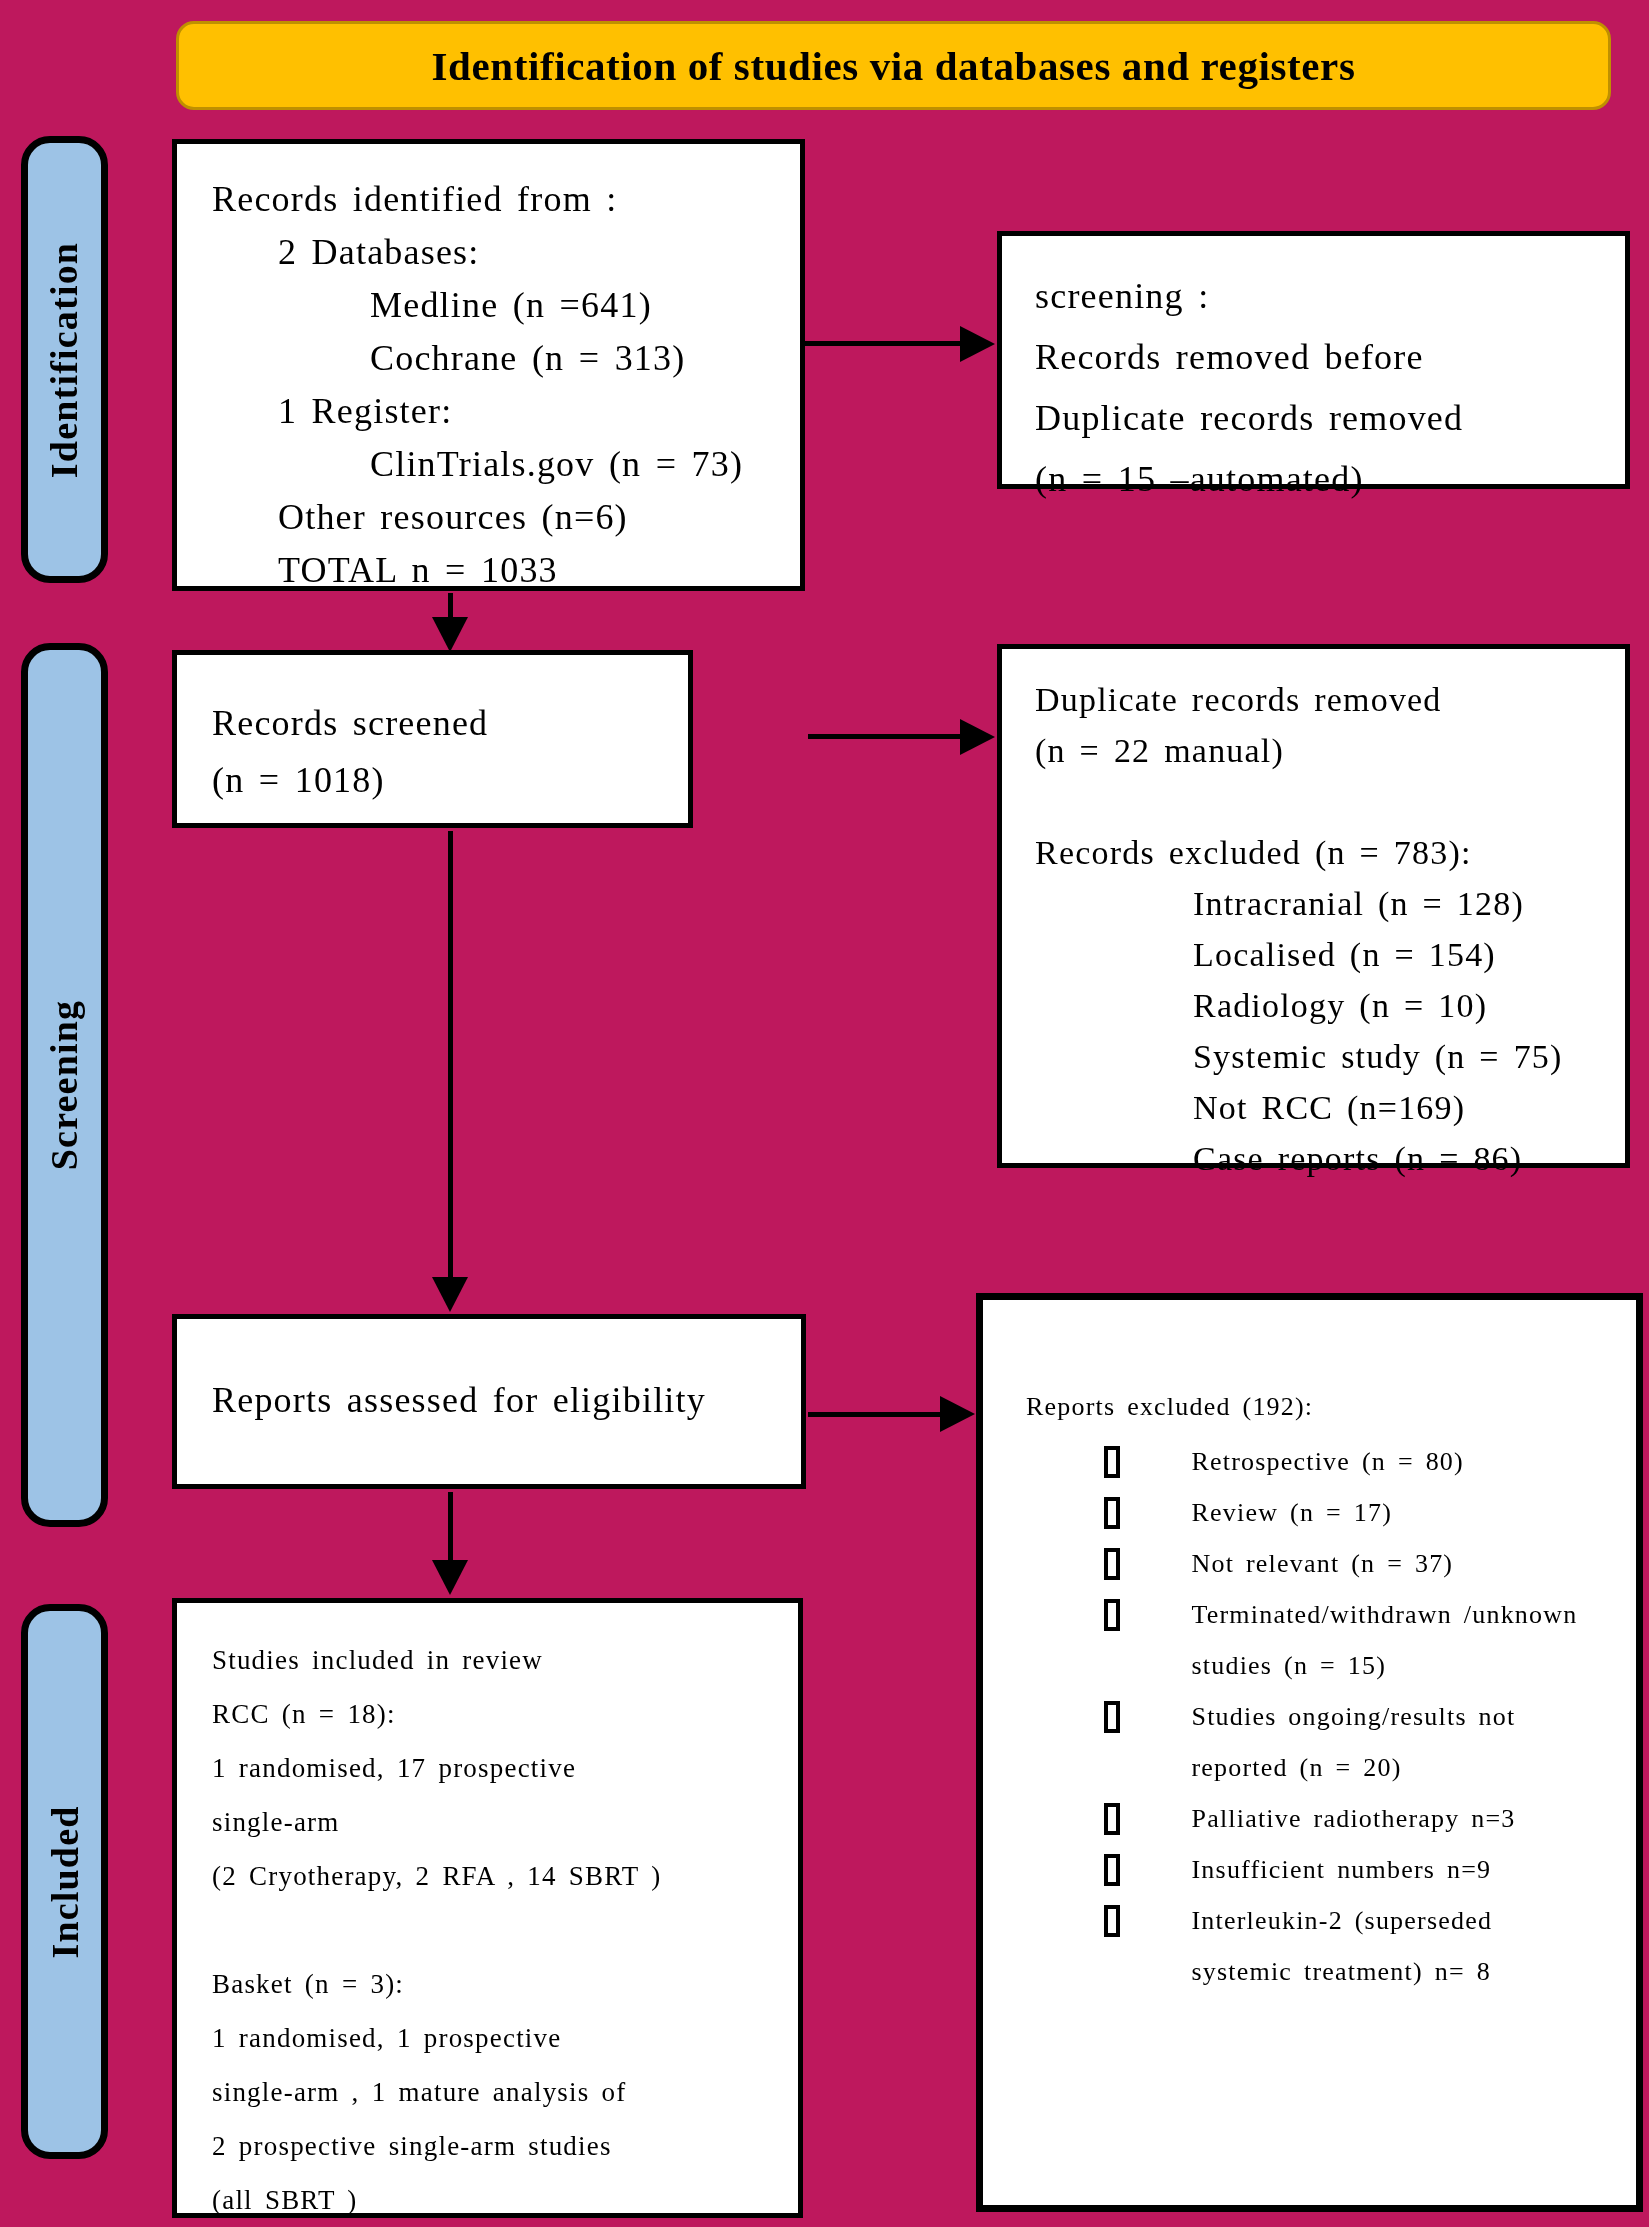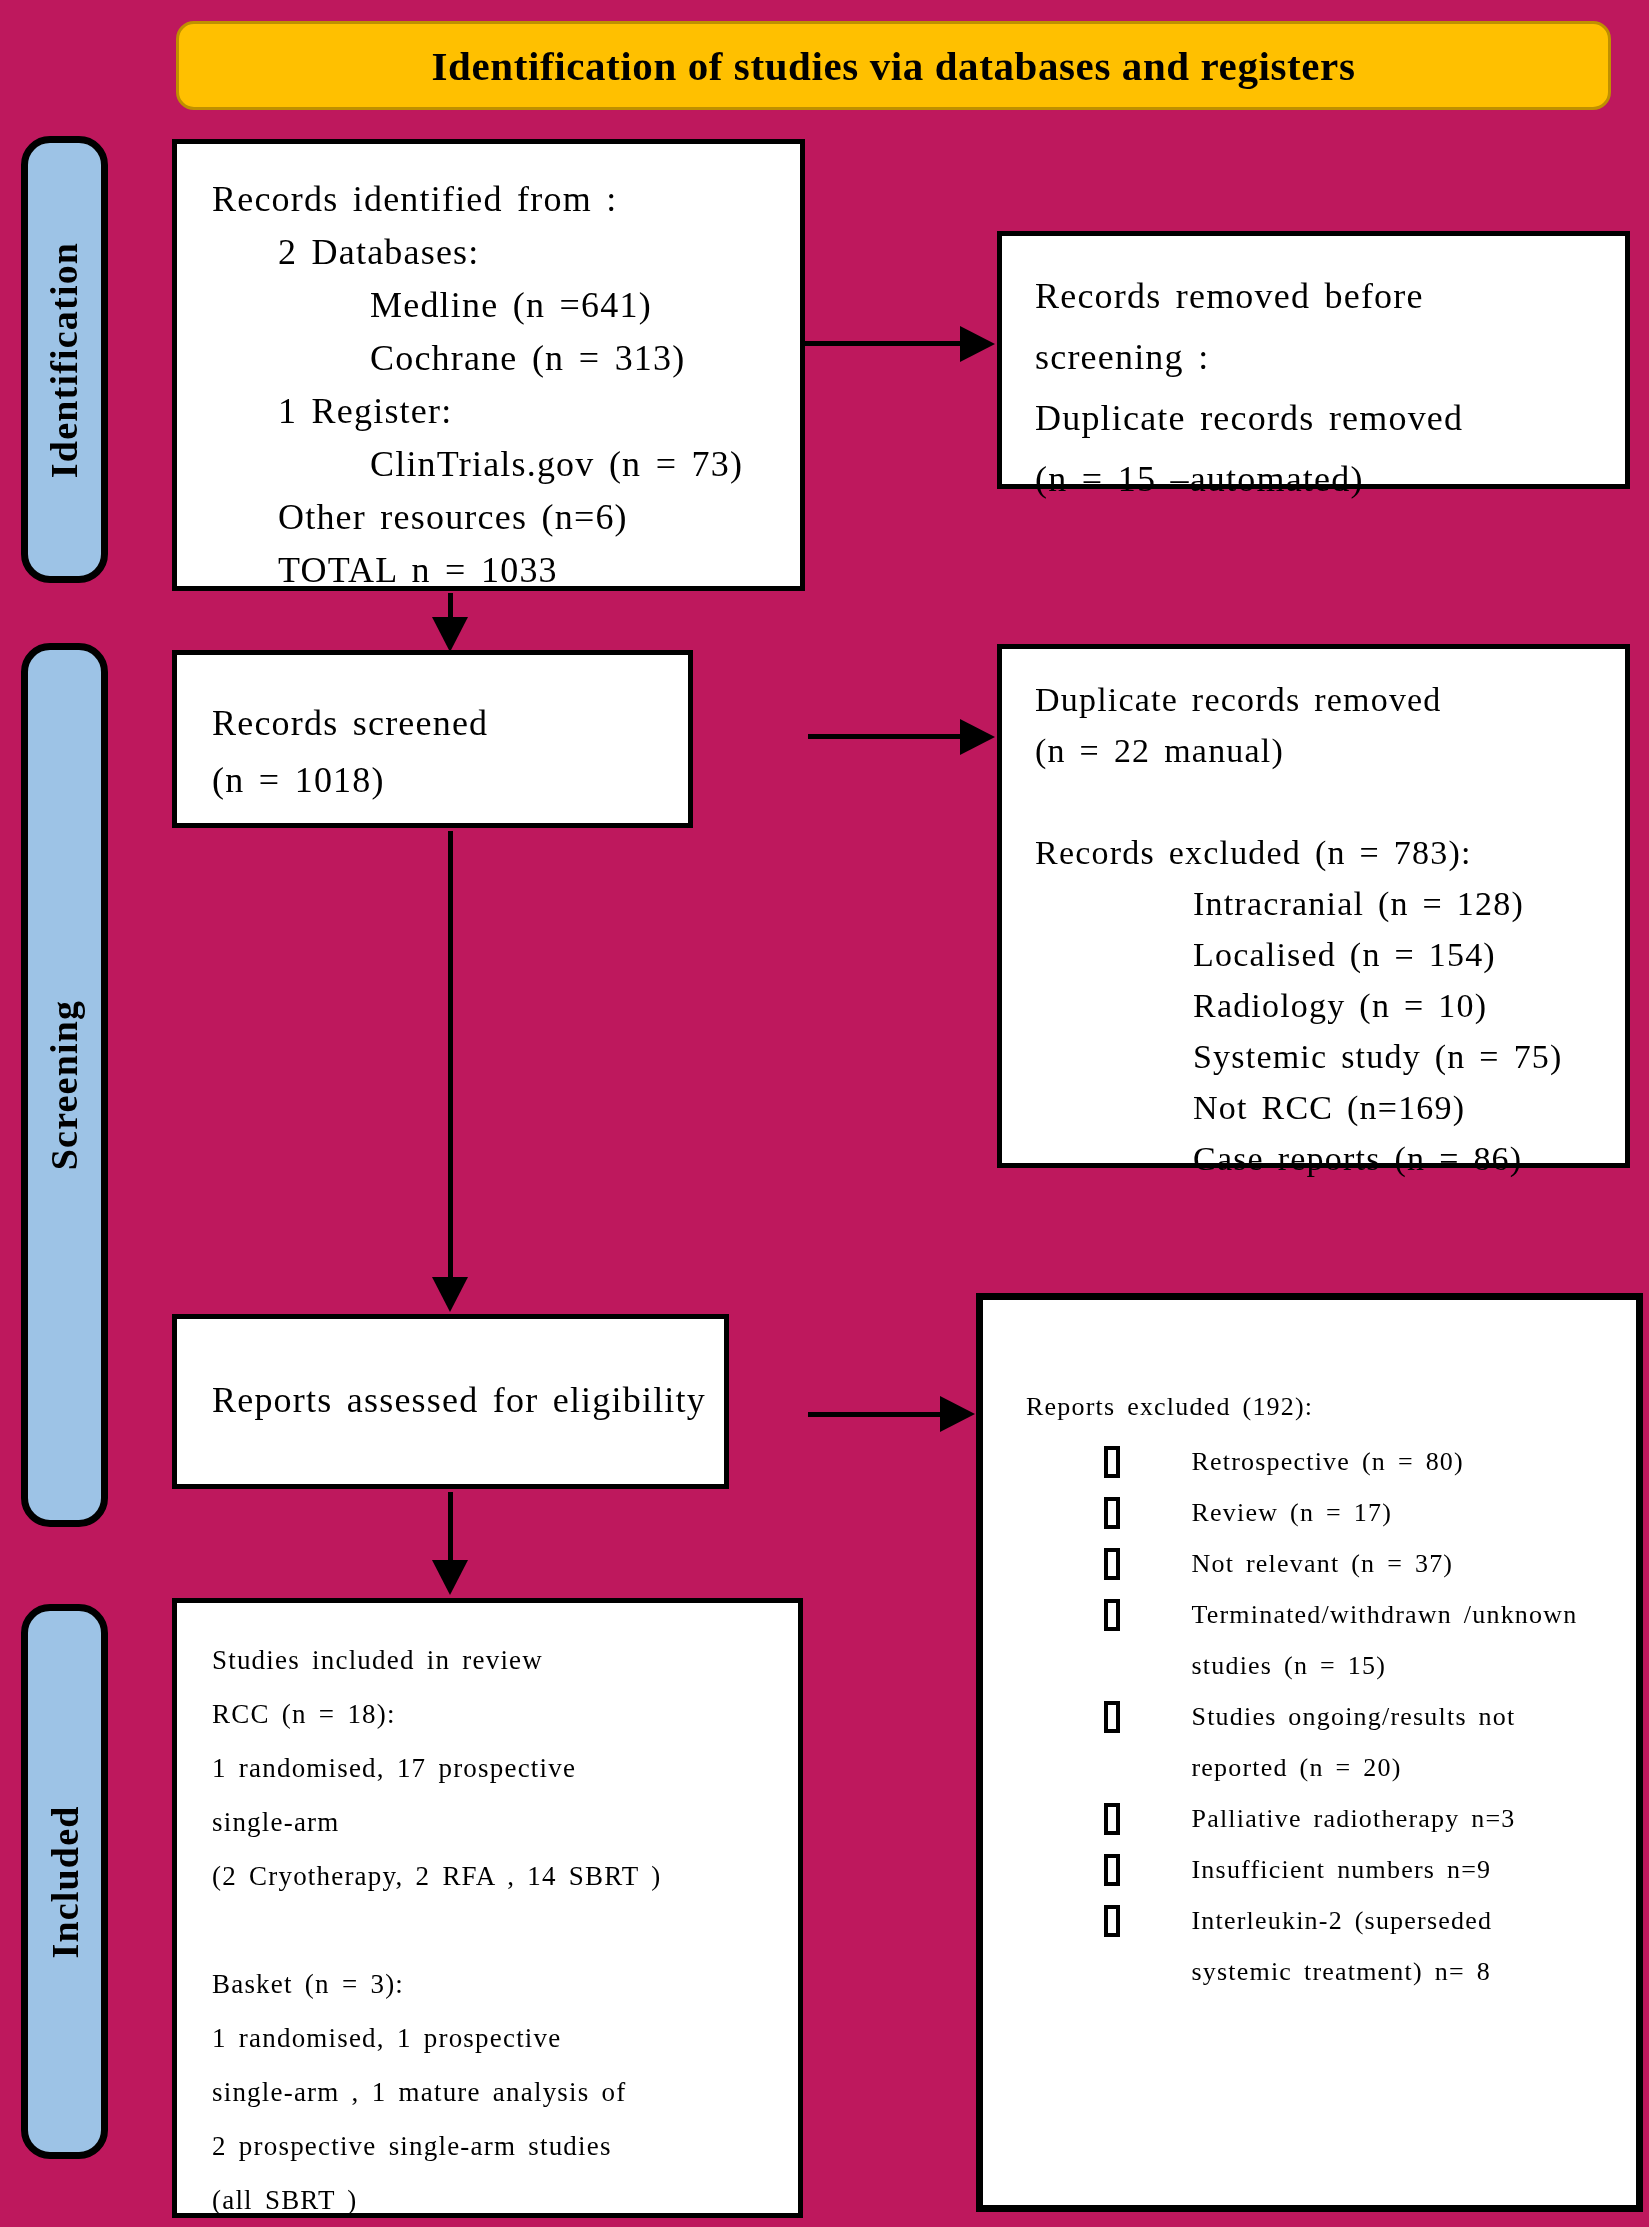--- a/index.html
+++ b/index.html
@@ -53,21 +53,21 @@
     line-height:53px;
   }
   .line{white-space:nowrap;}
   .indent-0{padding-left:0;}
   .indent-1{padding-left:66px;}
   .indent-2{padding-left:158px;}
   #box-records-identified{left:172px;top:139px;width:633px;height:452px;padding:29px 18px 0 35px;}
   #box-records-removed{left:997px;top:231px;width:633px;height:258px;padding:30px 18px 0 33px;line-height:61px;}
   #box-records-screened{left:172px;top:650px;width:521px;height:178px;padding:40px 18px 0 35px;line-height:57px;}
   #box-records-excluded{left:997px;top:644px;width:633px;height:524px;padding:25px 15px 0 33px;font-size:34px;line-height:51px;}
-  #box-reports-assessed{left:172px;top:1314px;width:557px;height:175px;padding:53px 18px 0 35px;line-height:57px;}
+  #box-reports-assessed{left:172px;top:1314px;width:634px;height:175px;padding:53px 18px 0 35px;line-height:57px;}
   #box-reports-excluded{left:976px;top:1293px;width:667px;height:919px;border-width:7.8px;padding:81px 15px 0 43px;font-size:26px;line-height:51px;}
   #box-studies-included{left:172px;top:1598px;width:631px;height:620px;padding:30px 15px 0 35px;font-size:27px;line-height:54px;}
   
   .bullets{margin-top:4px;}
   .bullet-row{
     display:flex;align-items:flex-start;
     margin-left:78px;margin-bottom:0;
   }
   .tofu{
     flex:0 0 auto;
@@ -117,22 +117,22 @@
       <div class="line indent-1">2 Databases:</div>
       <div class="line indent-2">Medline (n =641)</div>
       <div class="line indent-2">Cochrane (n = 313)</div>
       <div class="line indent-1">1 Register:</div>
       <div class="line indent-2">ClinTrials.gov (n = 73)</div>
       <div class="line indent-1">Other resources (n=6)</div>
       <div class="line indent-1">TOTAL n = 1033</div>
     </div>
 
   <div class="box" id="box-records-removed">
+      <div class="line indent-0">screening :</div>
       <div class="line indent-0">Records removed before</div>
-      <div class="line indent-0">screening :</div>
       <div class="line indent-0">Duplicate records removed</div>
       <div class="line indent-0">(n = 15 –automated)</div>
     </div>
 
   <div class="box" id="box-records-screened">
       <div class="line indent-0">Records screened</div>
       <div class="line indent-0">(n = 1018)</div>
     </div>
 
   <div class="box" id="box-records-excluded">

